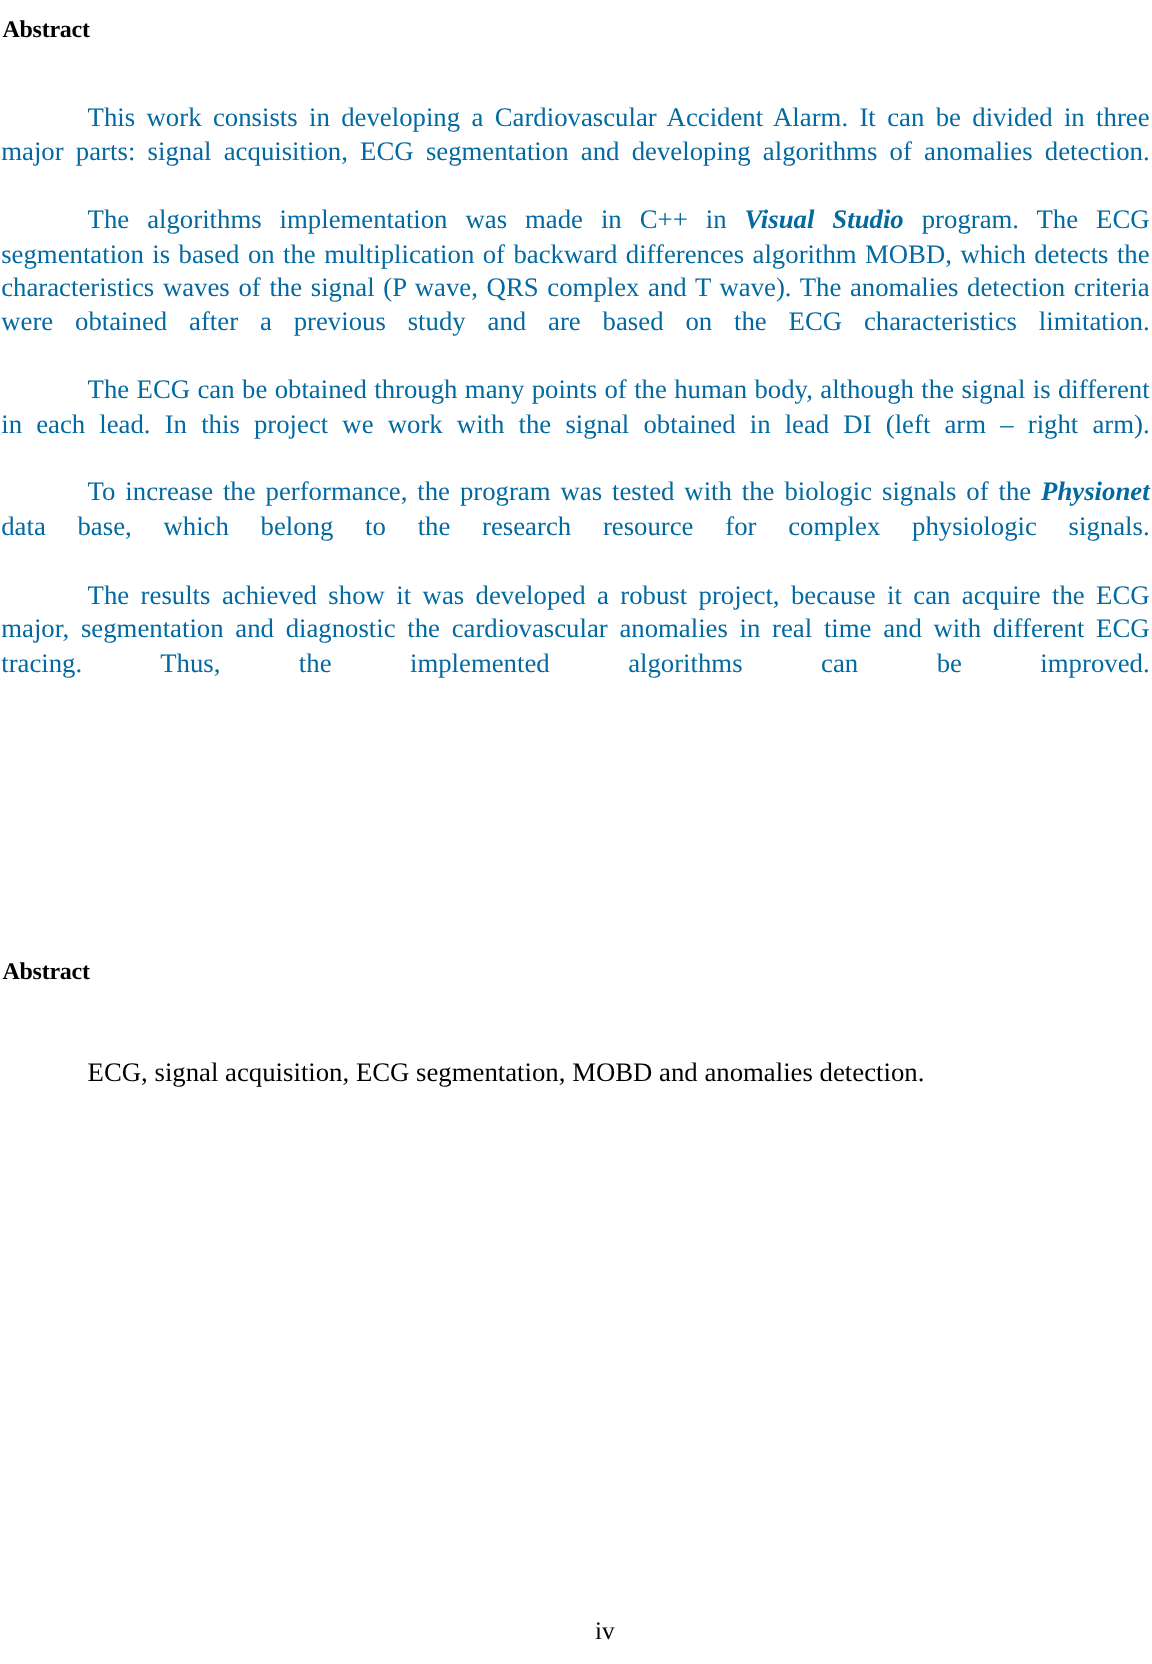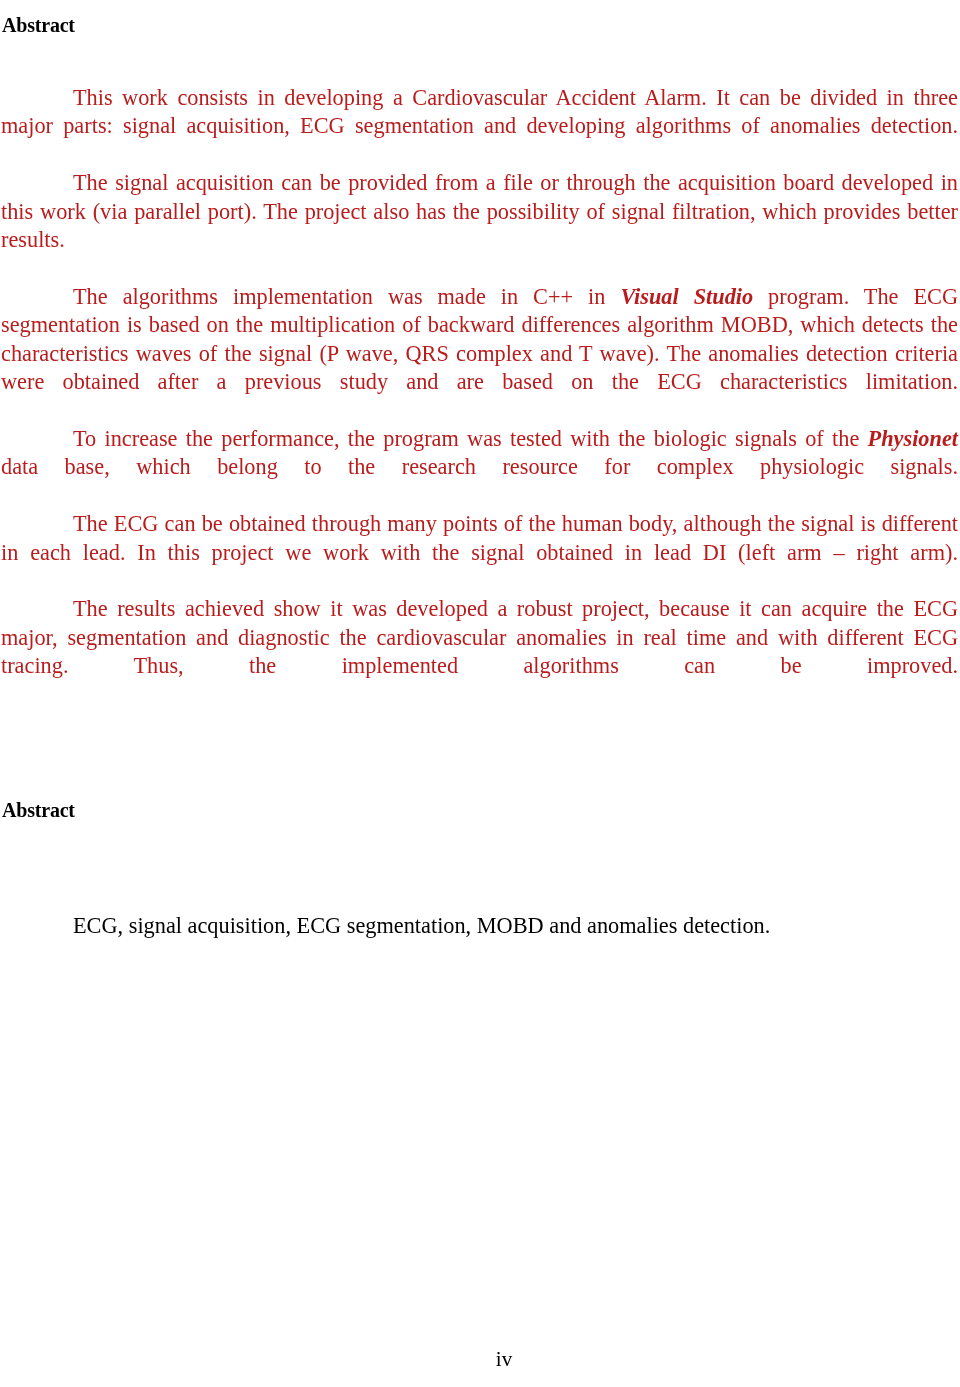--- a/index.html
+++ b/index.html
@@ -32,21 +32,21 @@
 
   
   .body-block {
     position: absolute;
     left: 1px;
     width: 957px;
     font-size: 22.3px;
     line-height: 28.4px;
     text-align: justify;
     text-justify: inter-word;
-    color: #b91c1c;
+    color: #0369a1;
   }
   #abstract-body { top: 84px; }
 
   .para {
     margin: 0;
     text-indent: 72px;
     text-align: justify;
   }
   .para:last-child { text-align: justify; }
 
@@ -64,21 +64,20 @@
 
   
   #keywords-body {
     position: absolute;
     left: 1px;
     width: 957px;
     top: 880px;
     font-size: 22.3px;
     line-height: 28.4px;
     text-align: left;
-    margin-top: 32px;
   }
   #keywords-body .para {
     text-indent: 72px;
   }
   #keywords-body .para::after { content: none; }
 
   
   #page-number {
     position: absolute;
     top: 1348px;
@@ -92,24 +91,23 @@
 </style>
 </head>
 <body>
 
 <div class="page">
 
   <h1 class="section-heading" id="abstract-heading">Abstract</h1>
 
   <div class="body-block" id="abstract-body">
       <p class="para"><span>This work consists in developing a Cardiovascular Accident Alarm. It can be divided in three major parts: signal acquisition, ECG segmentation and developing algorithms of anomalies detection.</span></p>
-      <p class="para"><span>The signal acquisition can be provided from a file or through the acquisition board developed in this work (via parallel port). The project also has the possibility of signal filtration, which provides better results.</span></p>
       <p class="para"><span>The algorithms implementation was made in C++ in </span><em class="italic">Visual Studio</em><span> program. The ECG segmentation is based on the multiplication of backward differences algorithm MOBD, which detects the characteristics waves of the signal (P wave, QRS complex and T wave). The anomalies detection criteria were obtained after a previous study and are based on the ECG characteristics limitation.</span></p>
+      <p class="para"><span>The ECG can be obtained through many points of the human body, although the signal is different in each lead. In this project we work with the signal obtained in lead DI (left arm – right arm).</span></p>
       <p class="para"><span>To increase the performance, the program was tested with the biologic signals of the </span><em class="italic">Physionet</em><span> data base, which belong to the research resource for complex physiologic signals.</span></p>
-      <p class="para"><span>The ECG can be obtained through many points of the human body, although the signal is different in each lead. In this project we work with the signal obtained in lead DI (left arm – right arm).</span></p>
       <p class="para"><span>The results achieved show it was developed a robust project, because it can acquire the ECG major, segmentation and diagnostic the cardiovascular anomalies in real time and with different ECG tracing. Thus, the implemented algorithms can be improved.</span></p>
     </div>
 
   <h1 class="section-heading" id="keywords-heading">Abstract</h1>
 
   <div id="keywords-body">
       <p class="para"><span>ECG, signal acquisition, ECG segmentation, MOBD and anomalies detection.</span></p>
     </div>
 
   <div id="page-number">iv</div>

